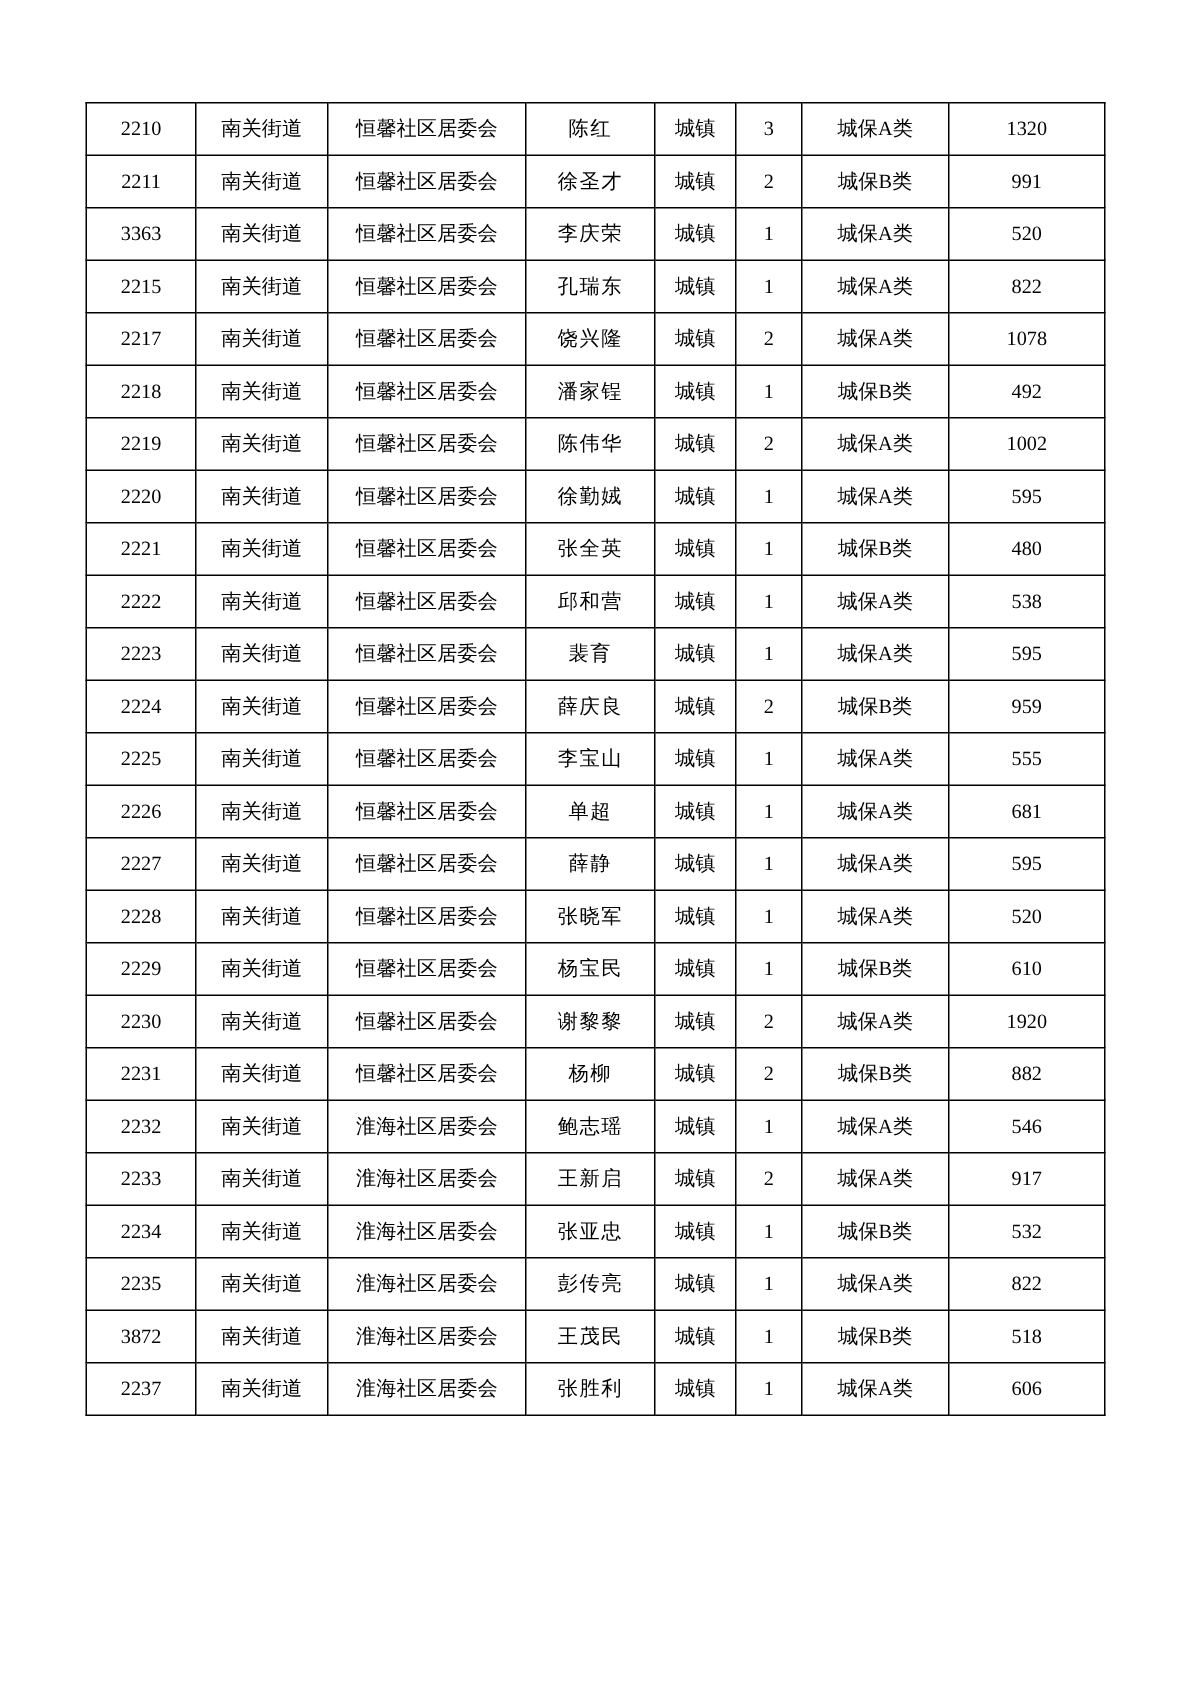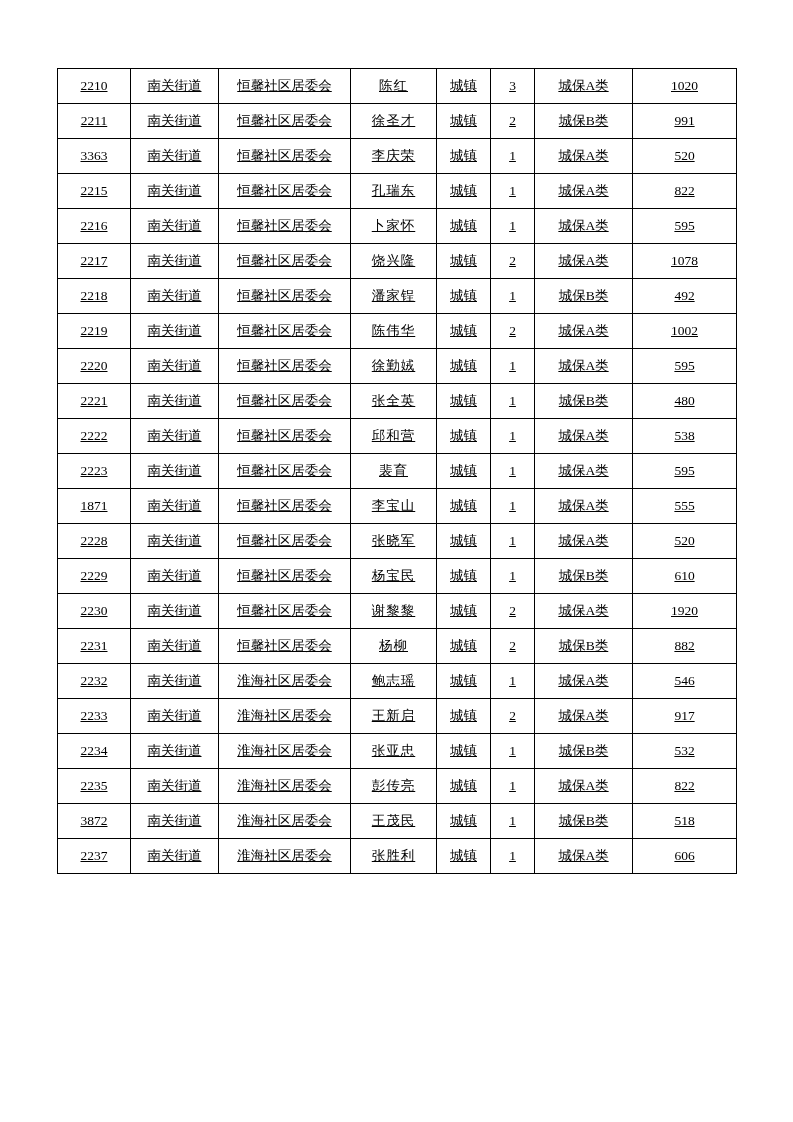--- a/index.html
+++ b/index.html
@@ -12,21 +12,20 @@
     height: 1122px;
     font-family: "Liberation Serif", "DejaVu Serif", serif;
     color: #000000;
   }
   .page {
     position: relative;
     width: 793px;
     height: 1118px;
     box-sizing: border-box;
     padding: 68px 26px 0 57px;
-    text-decoration: underline;
   }
   table.data-table {
     border-collapse: collapse;
     width: 679px;
     table-layout: fixed;
   }
   table.data-table td {
     border: 1px solid #000000;
     height: 34px;
     text-align: center;
@@ -72,21 +71,21 @@
     </colgroup>
     <tbody>
         <tr>
           <td class="cell-id">2210</td>
           <td class="cell-street">南关街道</td>
           <td class="cell-comm">恒馨社区居委会</td>
           <td class="cell-name">陈红</td>
           <td class="cell-type">城镇</td>
           <td class="cell-num">3</td>
           <td class="cell-cat">城保A类</td>
-          <td class="cell-amt">1020</td>
+          <td class="cell-amt">1320</td>
         </tr>
         <tr>
           <td class="cell-id">2211</td>
           <td class="cell-street">南关街道</td>
           <td class="cell-comm">恒馨社区居委会</td>
           <td class="cell-name">徐圣才</td>
           <td class="cell-type">城镇</td>
           <td class="cell-num">2</td>
           <td class="cell-cat">城保B类</td>
           <td class="cell-amt">991</td>
@@ -105,108 +104,128 @@
           <td class="cell-id">2215</td>
           <td class="cell-street">南关街道</td>
           <td class="cell-comm">恒馨社区居委会</td>
           <td class="cell-name">孔瑞东</td>
           <td class="cell-type">城镇</td>
           <td class="cell-num">1</td>
           <td class="cell-cat">城保A类</td>
           <td class="cell-amt">822</td>
         </tr>
         <tr>
-          <td class="cell-id">2216</td>
-          <td class="cell-street">南关街道</td>
-          <td class="cell-comm">恒馨社区居委会</td>
-          <td class="cell-name">卜家怀</td>
+          <td class="cell-id">2217</td>
+          <td class="cell-street">南关街道</td>
+          <td class="cell-comm">恒馨社区居委会</td>
+          <td class="cell-name">饶兴隆</td>
+          <td class="cell-type">城镇</td>
+          <td class="cell-num">2</td>
+          <td class="cell-cat">城保A类</td>
+          <td class="cell-amt">1078</td>
+        </tr>
+        <tr>
+          <td class="cell-id">2218</td>
+          <td class="cell-street">南关街道</td>
+          <td class="cell-comm">恒馨社区居委会</td>
+          <td class="cell-name">潘家锃</td>
+          <td class="cell-type">城镇</td>
+          <td class="cell-num">1</td>
+          <td class="cell-cat">城保B类</td>
+          <td class="cell-amt">492</td>
+        </tr>
+        <tr>
+          <td class="cell-id">2219</td>
+          <td class="cell-street">南关街道</td>
+          <td class="cell-comm">恒馨社区居委会</td>
+          <td class="cell-name">陈伟华</td>
+          <td class="cell-type">城镇</td>
+          <td class="cell-num">2</td>
+          <td class="cell-cat">城保A类</td>
+          <td class="cell-amt">1002</td>
+        </tr>
+        <tr>
+          <td class="cell-id">2220</td>
+          <td class="cell-street">南关街道</td>
+          <td class="cell-comm">恒馨社区居委会</td>
+          <td class="cell-name">徐勤娀</td>
           <td class="cell-type">城镇</td>
           <td class="cell-num">1</td>
           <td class="cell-cat">城保A类</td>
           <td class="cell-amt">595</td>
         </tr>
         <tr>
-          <td class="cell-id">2217</td>
-          <td class="cell-street">南关街道</td>
-          <td class="cell-comm">恒馨社区居委会</td>
-          <td class="cell-name">饶兴隆</td>
-          <td class="cell-type">城镇</td>
-          <td class="cell-num">2</td>
-          <td class="cell-cat">城保A类</td>
-          <td class="cell-amt">1078</td>
-        </tr>
-        <tr>
-          <td class="cell-id">2218</td>
-          <td class="cell-street">南关街道</td>
-          <td class="cell-comm">恒馨社区居委会</td>
-          <td class="cell-name">潘家锃</td>
-          <td class="cell-type">城镇</td>
-          <td class="cell-num">1</td>
-          <td class="cell-cat">城保B类</td>
-          <td class="cell-amt">492</td>
-        </tr>
-        <tr>
-          <td class="cell-id">2219</td>
-          <td class="cell-street">南关街道</td>
-          <td class="cell-comm">恒馨社区居委会</td>
-          <td class="cell-name">陈伟华</td>
-          <td class="cell-type">城镇</td>
-          <td class="cell-num">2</td>
-          <td class="cell-cat">城保A类</td>
-          <td class="cell-amt">1002</td>
-        </tr>
-        <tr>
-          <td class="cell-id">2220</td>
-          <td class="cell-street">南关街道</td>
-          <td class="cell-comm">恒馨社区居委会</td>
-          <td class="cell-name">徐勤娀</td>
+          <td class="cell-id">2221</td>
+          <td class="cell-street">南关街道</td>
+          <td class="cell-comm">恒馨社区居委会</td>
+          <td class="cell-name">张全英</td>
+          <td class="cell-type">城镇</td>
+          <td class="cell-num">1</td>
+          <td class="cell-cat">城保B类</td>
+          <td class="cell-amt">480</td>
+        </tr>
+        <tr>
+          <td class="cell-id">2222</td>
+          <td class="cell-street">南关街道</td>
+          <td class="cell-comm">恒馨社区居委会</td>
+          <td class="cell-name">邱和营</td>
+          <td class="cell-type">城镇</td>
+          <td class="cell-num">1</td>
+          <td class="cell-cat">城保A类</td>
+          <td class="cell-amt">538</td>
+        </tr>
+        <tr>
+          <td class="cell-id">2223</td>
+          <td class="cell-street">南关街道</td>
+          <td class="cell-comm">恒馨社区居委会</td>
+          <td class="cell-name">裴育</td>
           <td class="cell-type">城镇</td>
           <td class="cell-num">1</td>
           <td class="cell-cat">城保A类</td>
           <td class="cell-amt">595</td>
         </tr>
         <tr>
-          <td class="cell-id">2221</td>
-          <td class="cell-street">南关街道</td>
-          <td class="cell-comm">恒馨社区居委会</td>
-          <td class="cell-name">张全英</td>
-          <td class="cell-type">城镇</td>
-          <td class="cell-num">1</td>
-          <td class="cell-cat">城保B类</td>
-          <td class="cell-amt">480</td>
-        </tr>
-        <tr>
-          <td class="cell-id">2222</td>
-          <td class="cell-street">南关街道</td>
-          <td class="cell-comm">恒馨社区居委会</td>
-          <td class="cell-name">邱和营</td>
-          <td class="cell-type">城镇</td>
-          <td class="cell-num">1</td>
-          <td class="cell-cat">城保A类</td>
-          <td class="cell-amt">538</td>
-        </tr>
-        <tr>
-          <td class="cell-id">2223</td>
-          <td class="cell-street">南关街道</td>
-          <td class="cell-comm">恒馨社区居委会</td>
-          <td class="cell-name">裴育</td>
+          <td class="cell-id">2224</td>
+          <td class="cell-street">南关街道</td>
+          <td class="cell-comm">恒馨社区居委会</td>
+          <td class="cell-name">薛庆良</td>
+          <td class="cell-type">城镇</td>
+          <td class="cell-num">2</td>
+          <td class="cell-cat">城保B类</td>
+          <td class="cell-amt">959</td>
+        </tr>
+        <tr>
+          <td class="cell-id">2225</td>
+          <td class="cell-street">南关街道</td>
+          <td class="cell-comm">恒馨社区居委会</td>
+          <td class="cell-name">李宝山</td>
+          <td class="cell-type">城镇</td>
+          <td class="cell-num">1</td>
+          <td class="cell-cat">城保A类</td>
+          <td class="cell-amt">555</td>
+        </tr>
+        <tr>
+          <td class="cell-id">2226</td>
+          <td class="cell-street">南关街道</td>
+          <td class="cell-comm">恒馨社区居委会</td>
+          <td class="cell-name">单超</td>
+          <td class="cell-type">城镇</td>
+          <td class="cell-num">1</td>
+          <td class="cell-cat">城保A类</td>
+          <td class="cell-amt">681</td>
+        </tr>
+        <tr>
+          <td class="cell-id">2227</td>
+          <td class="cell-street">南关街道</td>
+          <td class="cell-comm">恒馨社区居委会</td>
+          <td class="cell-name">薛静</td>
           <td class="cell-type">城镇</td>
           <td class="cell-num">1</td>
           <td class="cell-cat">城保A类</td>
           <td class="cell-amt">595</td>
-        </tr>
-        <tr>
-          <td class="cell-id">1871</td>
-          <td class="cell-street">南关街道</td>
-          <td class="cell-comm">恒馨社区居委会</td>
-          <td class="cell-name">李宝山</td>
-          <td class="cell-type">城镇</td>
-          <td class="cell-num">1</td>
-          <td class="cell-cat">城保A类</td>
-          <td class="cell-amt">555</td>
         </tr>
         <tr>
           <td class="cell-id">2228</td>
           <td class="cell-street">南关街道</td>
           <td class="cell-comm">恒馨社区居委会</td>
           <td class="cell-name">张晓军</td>
           <td class="cell-type">城镇</td>
           <td class="cell-num">1</td>
           <td class="cell-cat">城保A类</td>
           <td class="cell-amt">520</td>

